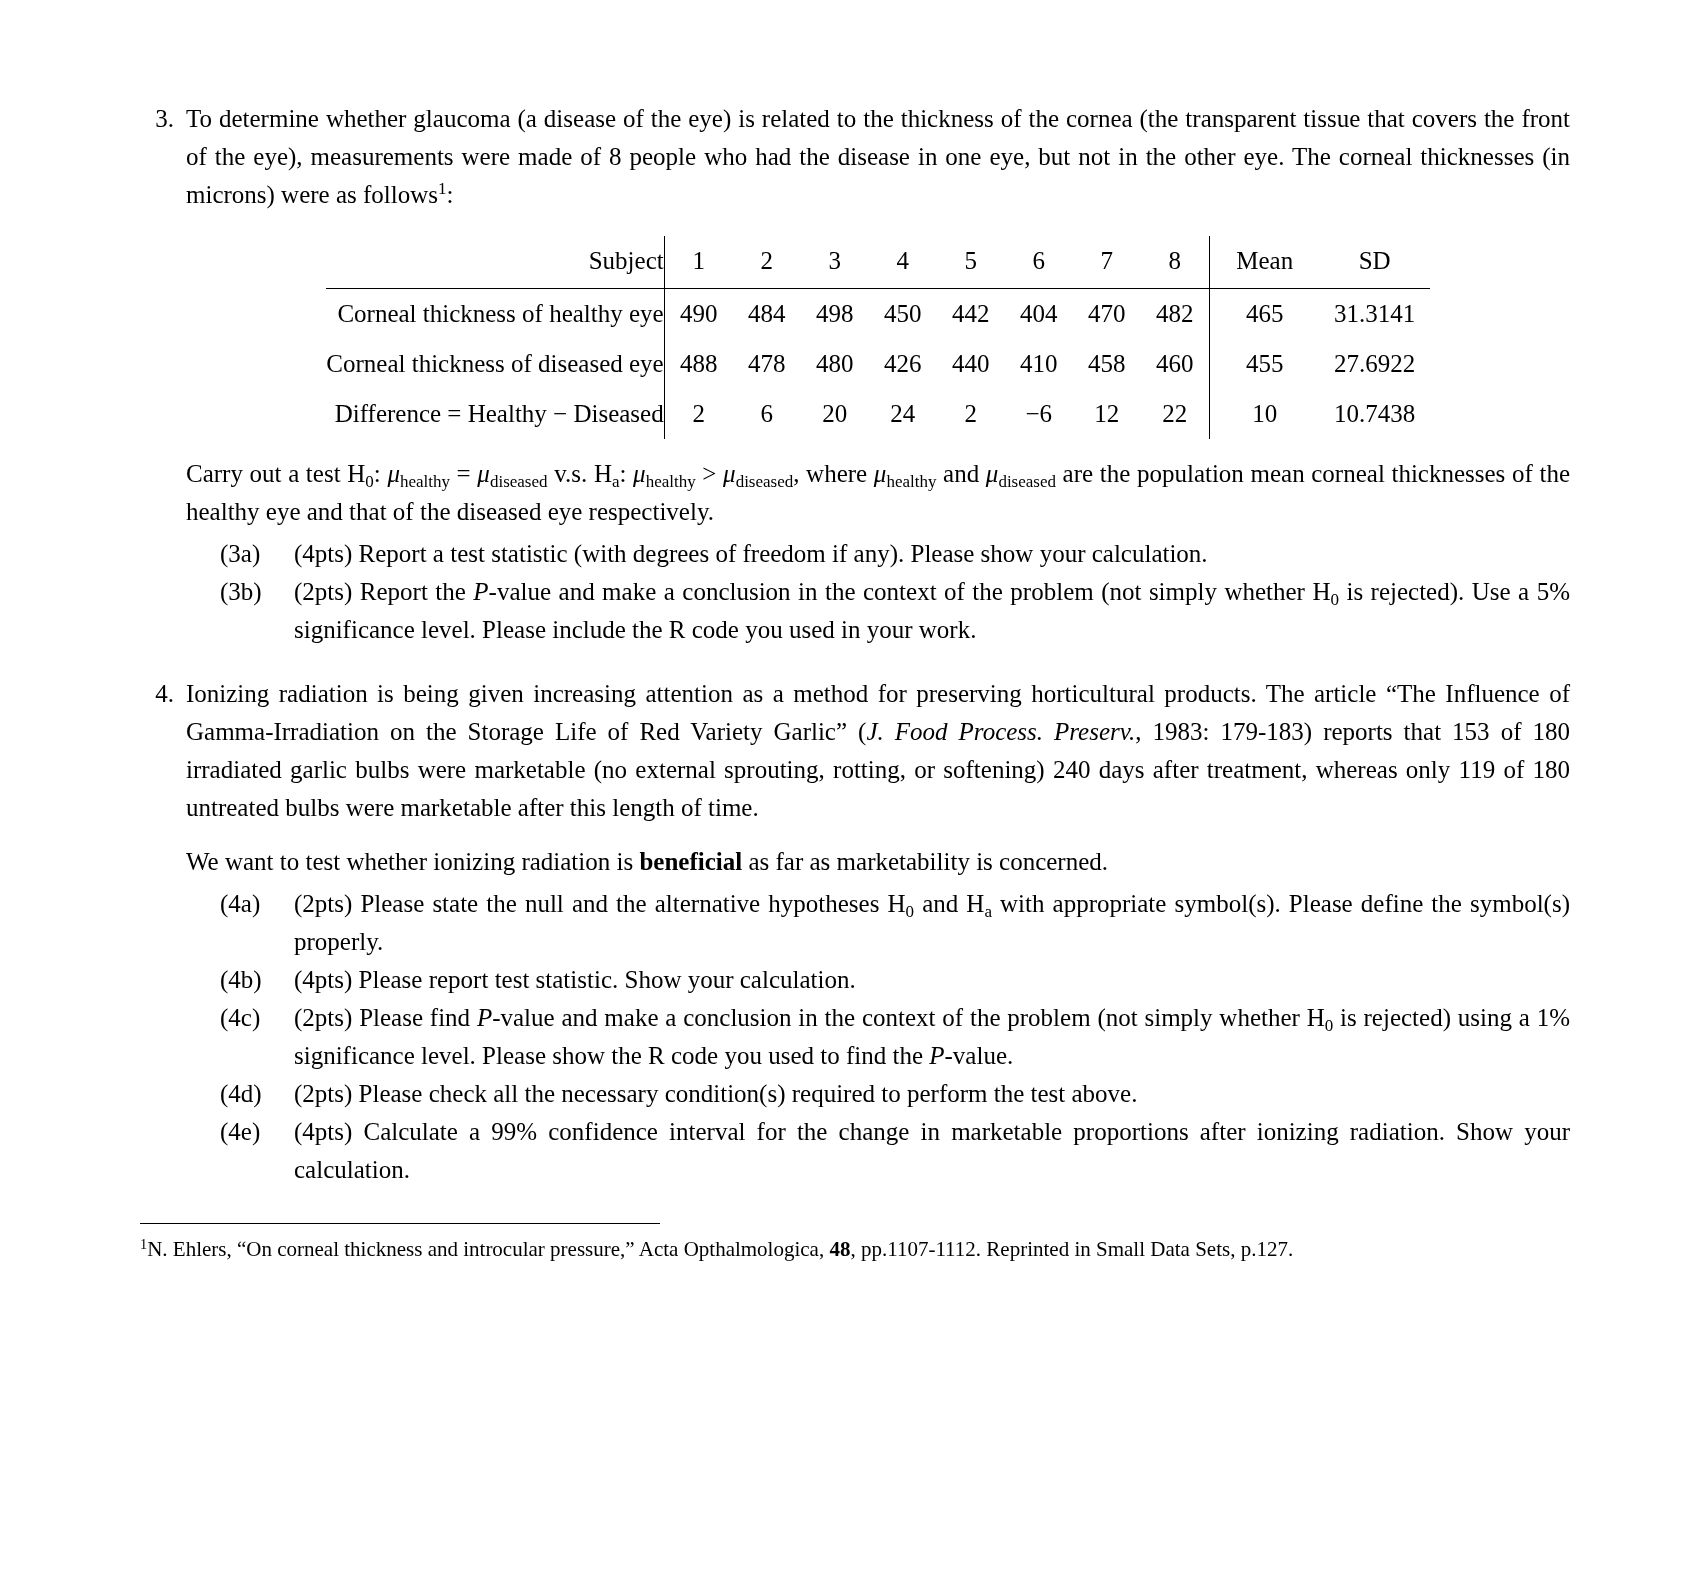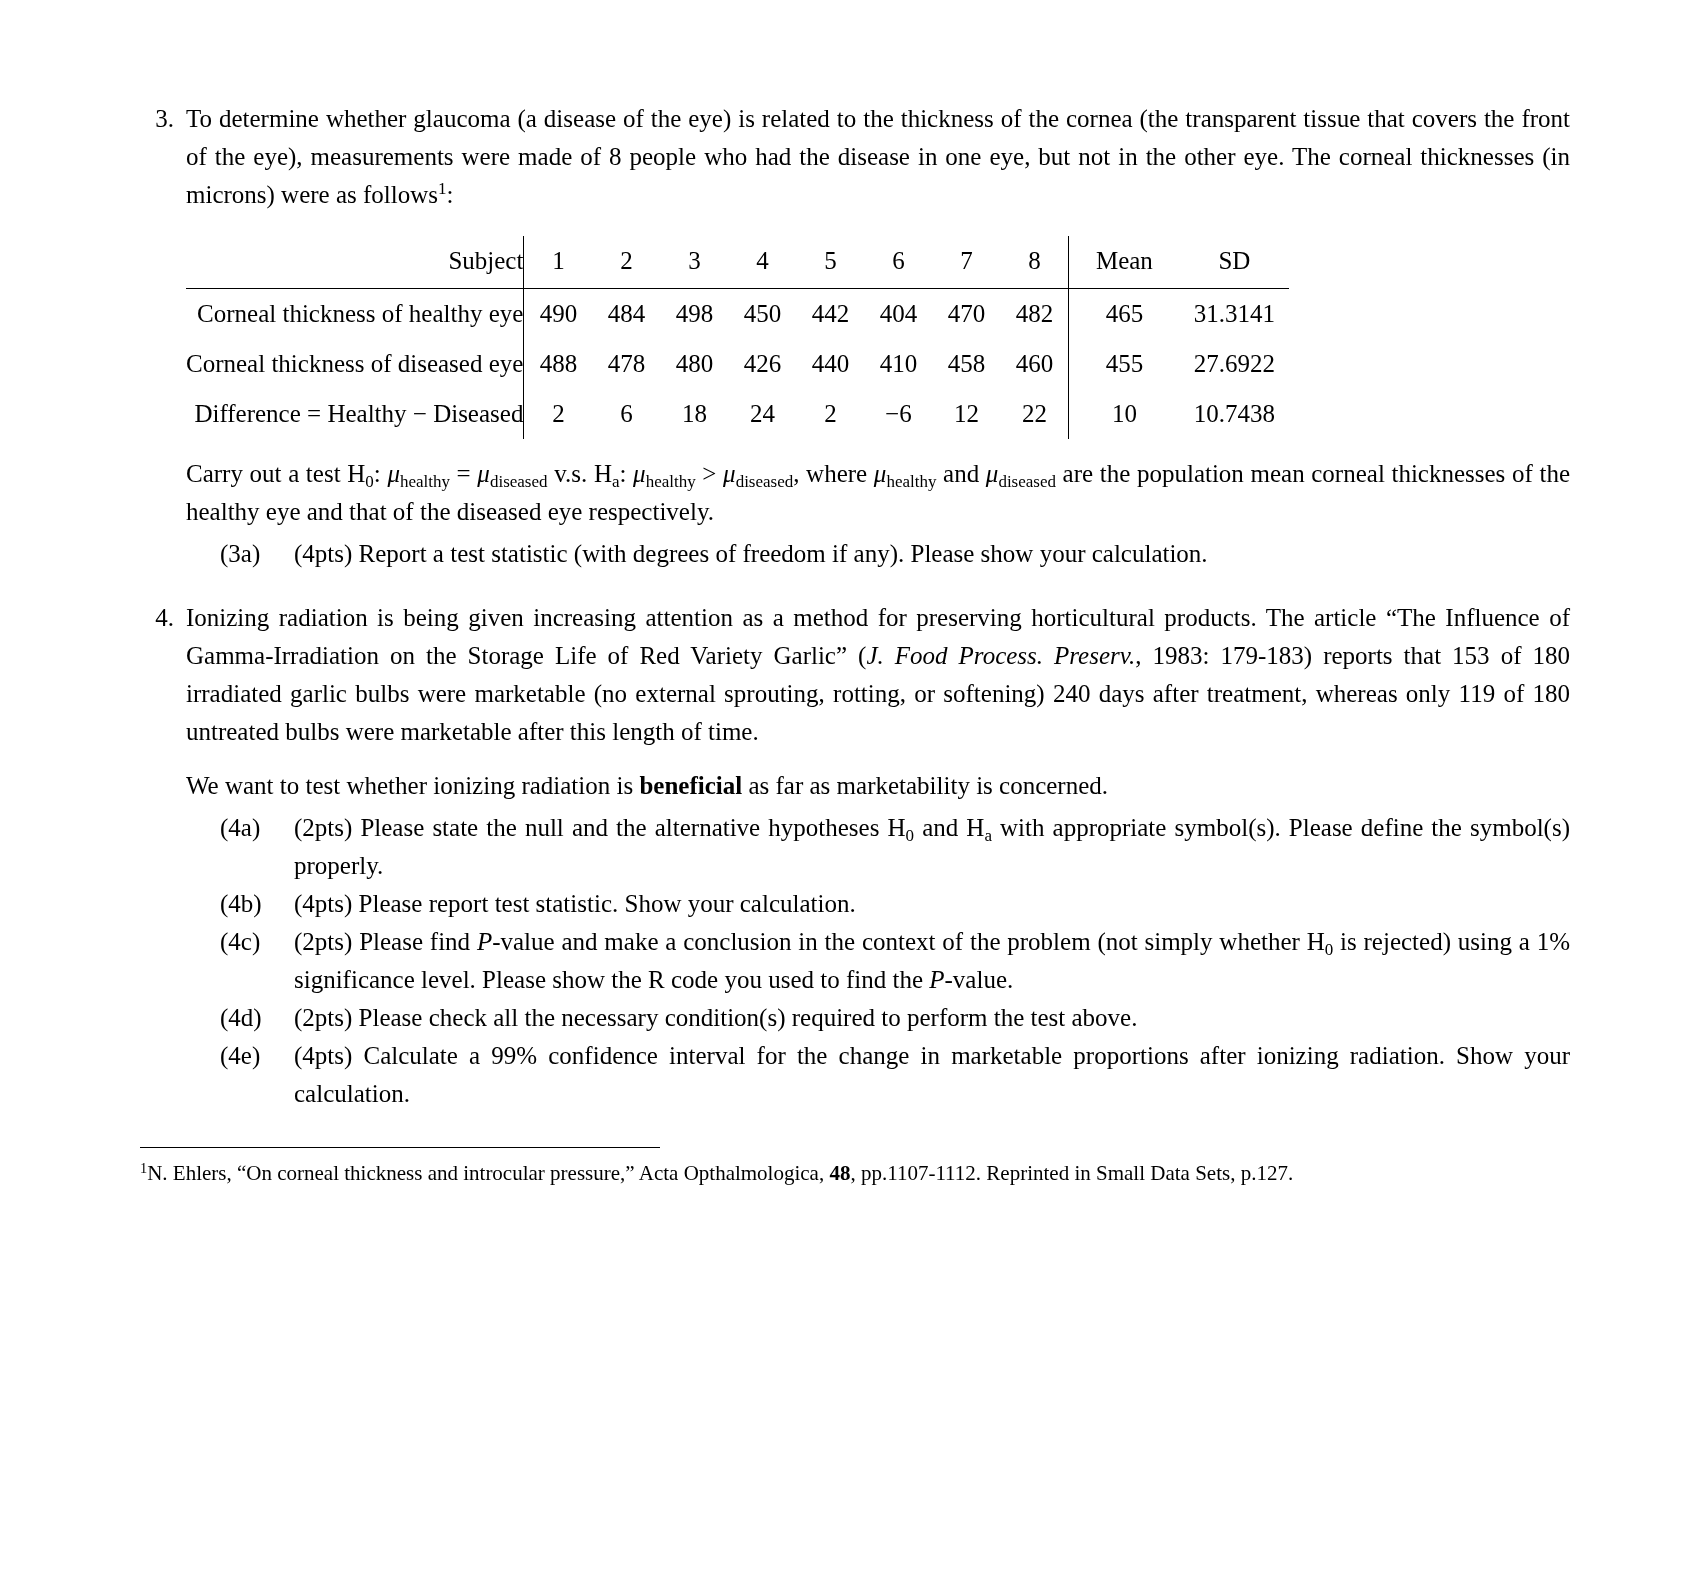--- a/index.html
+++ b/index.html
@@ -62,21 +62,21 @@
     line-height: 38px;
     text-align: justify;
   }
   .sublist {
     margin-left: 34px;
     margin-top: 4px;
   }
   .table-wrap {
     margin: 22px 0 10px 0;
     display: flex;
-    justify-content: flex-start;
+    justify-content: center;
   }
   table.data {
     border-collapse: collapse;
     font-size: 25px;
     font-family: "Liberation Serif", "DejaVu Serif", serif;
   }
   table.data td, table.data th {
     font-weight: normal;
     padding: 6px 0;
     white-space: nowrap;
@@ -198,40 +198,44 @@
             <td class="num">458</td>
             <td class="num">460</td>
             <td class="statcol sep-left">455</td>
             <td class="statcol">27.6922</td>
           </tr>
 
           <tr>
             <td class="rowlabel">Difference = Healthy − Diseased</td>
             <td class="num sep-left">2</td>
             <td class="num">6</td>
-            <td class="num">18</td>
+            <td class="num">20</td>
             <td class="num">24</td>
             <td class="num">2</td>
             <td class="num">−6</td>
             <td class="num">12</td>
             <td class="num">22</td>
             <td class="statcol sep-left">10</td>
             <td class="statcol">10.7438</td>
           </tr>
         </tbody>
           </table>
       </div>
 
       <div class="para">Carry out a test H<sub>0</sub>: <i>μ</i><sub>healthy</sub> = <i>μ</i><sub>diseased</sub> v.s. H<sub>a</sub>: <i>μ</i><sub>healthy</sub> &gt; <i>μ</i><sub>diseased</sub>, where <i>μ</i><sub>healthy</sub> and <i>μ</i><sub>diseased</sub> are the population mean corneal thicknesses of the healthy eye and that of the diseased eye respectively.</div>
 
       <div class="sublist">
         <div class="sub-item">
           <div class="sub-label">(3a)</div>
           <div class="sub-body">(4pts) Report a test statistic (with degrees of freedom if any). Please show your calculation.</div>
         </div>
+        <div class="sub-item">
+          <div class="sub-label">(3b)</div>
+          <div class="sub-body">(2pts) Report the <i>P</i>-value and make a conclusion in the context of the problem (not simply whether H<sub>0</sub> is rejected). Use a 5% significance level. Please include the R code you used in your work.</div>
+        </div>
       </div>
     </div>
   </div>
 
   <div class="item" style="margin-top:26px;">
     <div class="item-num">4.</div>
     <div class="item-body">
       <span>Ionizing radiation is being given increasing attention as a method for preserving horticultural products. The article “The Influence of Gamma-Irradiation on the Storage Life of Red Variety Garlic” (</span><span class="mathit">J. Food Process. Preserv.</span><span>, 1983: 179-183) reports that 153 of 180 irradiated garlic bulbs were marketable (no external sprouting, rotting, or softening) 240 days after treatment, whereas only 119 of 180 untreated bulbs were marketable after this length of time.</span>
 
       <div class="para">

